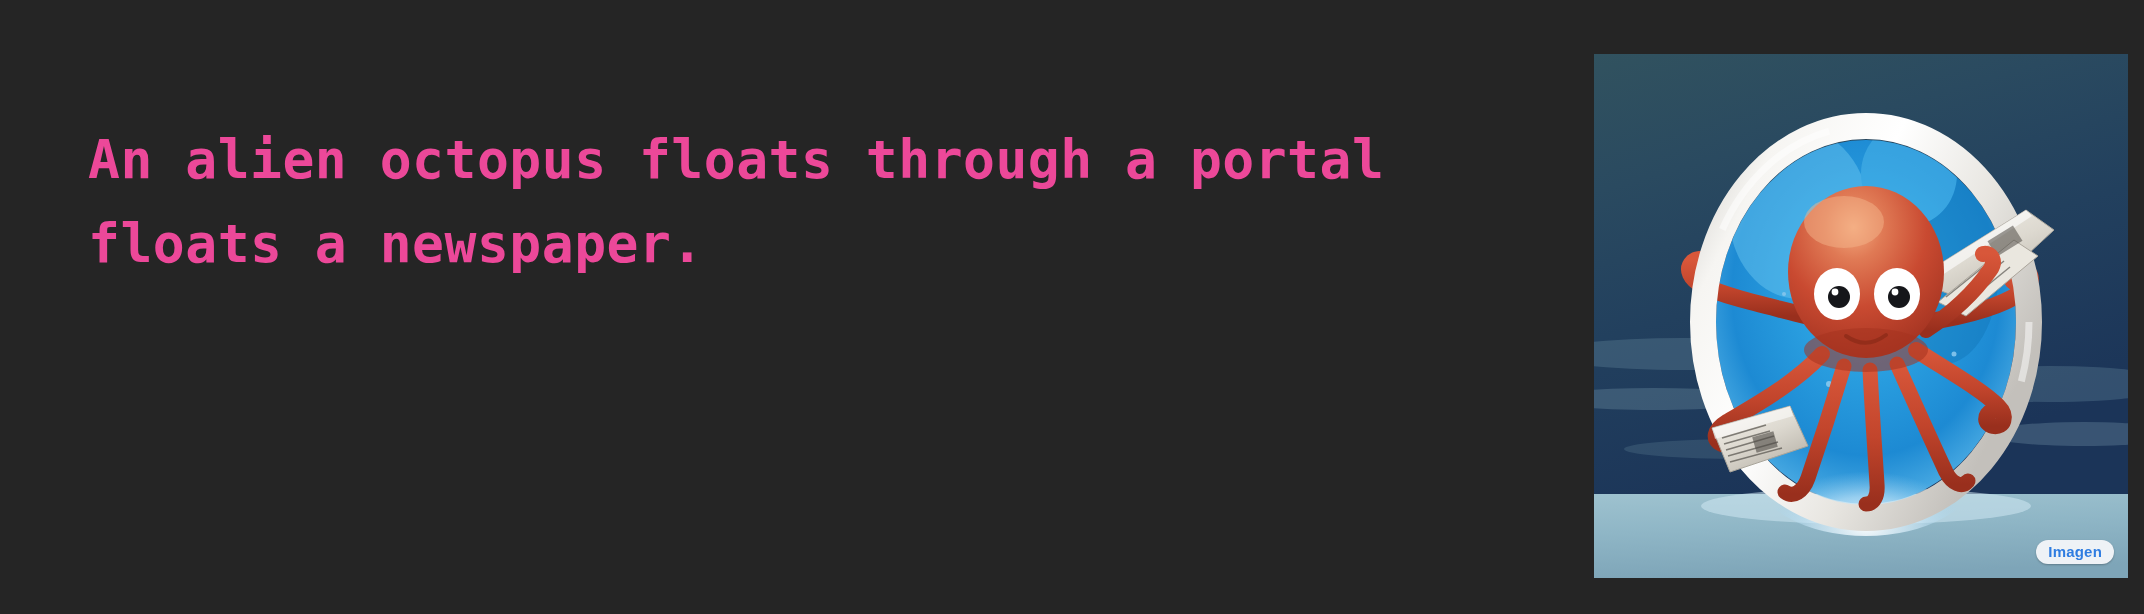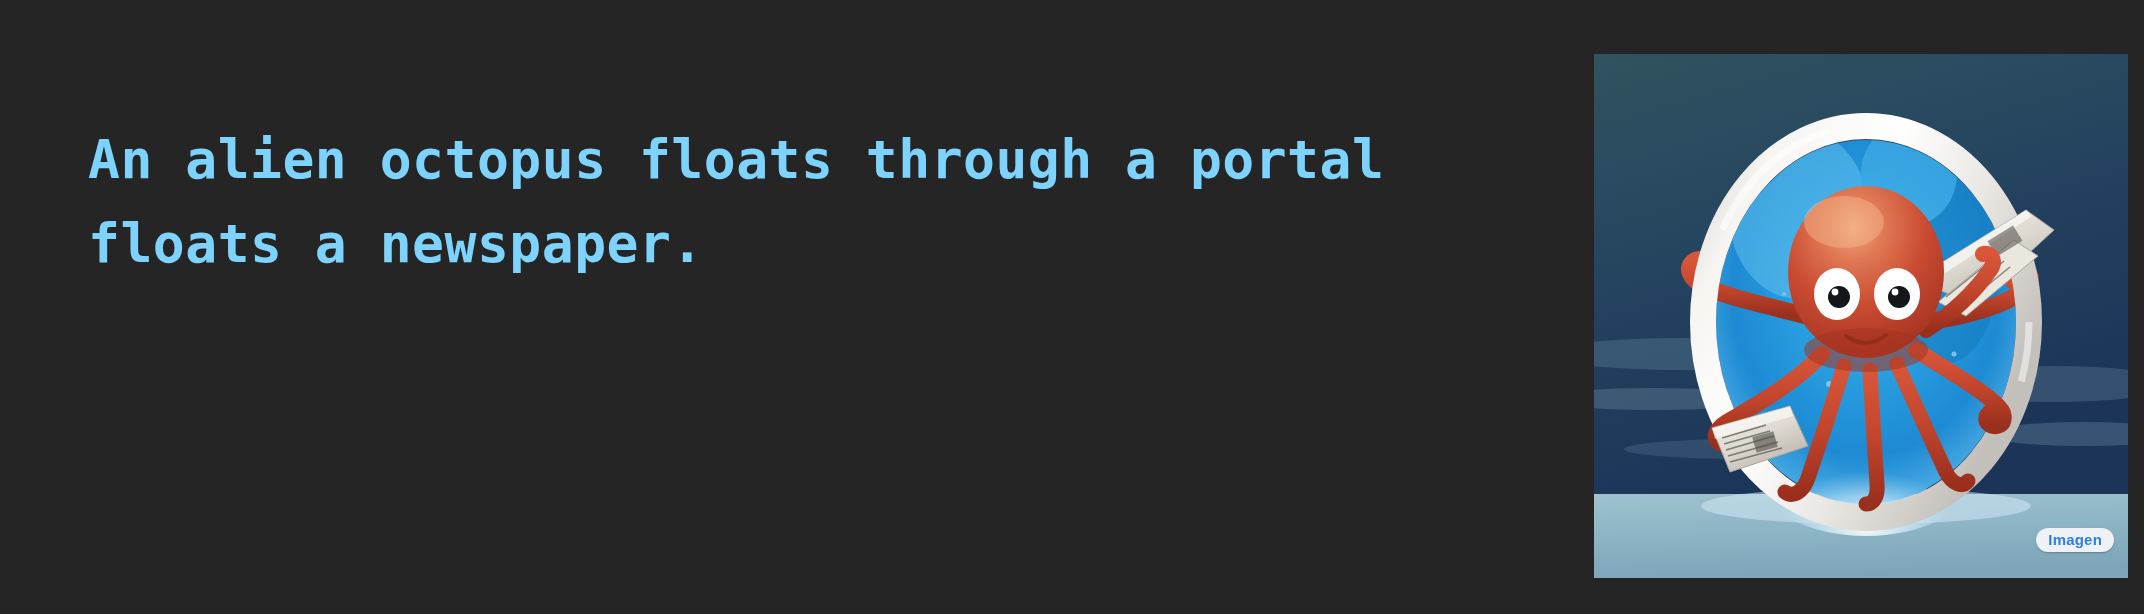--- a/index.html
+++ b/index.html
@@ -25,21 +25,21 @@
     position: absolute;
     left: 88px;
     top: 118px;
     width: 1420px;
   }
   .caption-line {
     font-family: "DejaVu Sans Mono", "Liberation Mono", monospace;
     font-size: 53px;
     font-weight: 700;
     line-height: 84px;
-    color: #7dd3fc;
+    color: #ec4899;
     letter-spacing: 0.5px;
     white-space: pre;
   }
 
   
   #image-panel {
     position: absolute;
     left: 1594px;
     top: 54px;
     width: 534px;
@@ -50,21 +50,21 @@
   #image-panel svg {
     display: block;
     width: 534px;
     height: 524px;
   }
 
   
   #imagen-badge {
     position: absolute;
     right: 14px;
-    bottom: 26px;
+    bottom: 14px;
     background: #eef2f6;
     border-radius: 999px;
     padding: 4px 12px 5px 12px;
     font-family: "Liberation Sans", sans-serif;
     font-size: 15px;
     font-weight: 700;
     color: #2f7de1;
     letter-spacing: 0.2px;
     line-height: 1;
     box-shadow: 0 1px 2px rgba(0,0,0,0.25);

